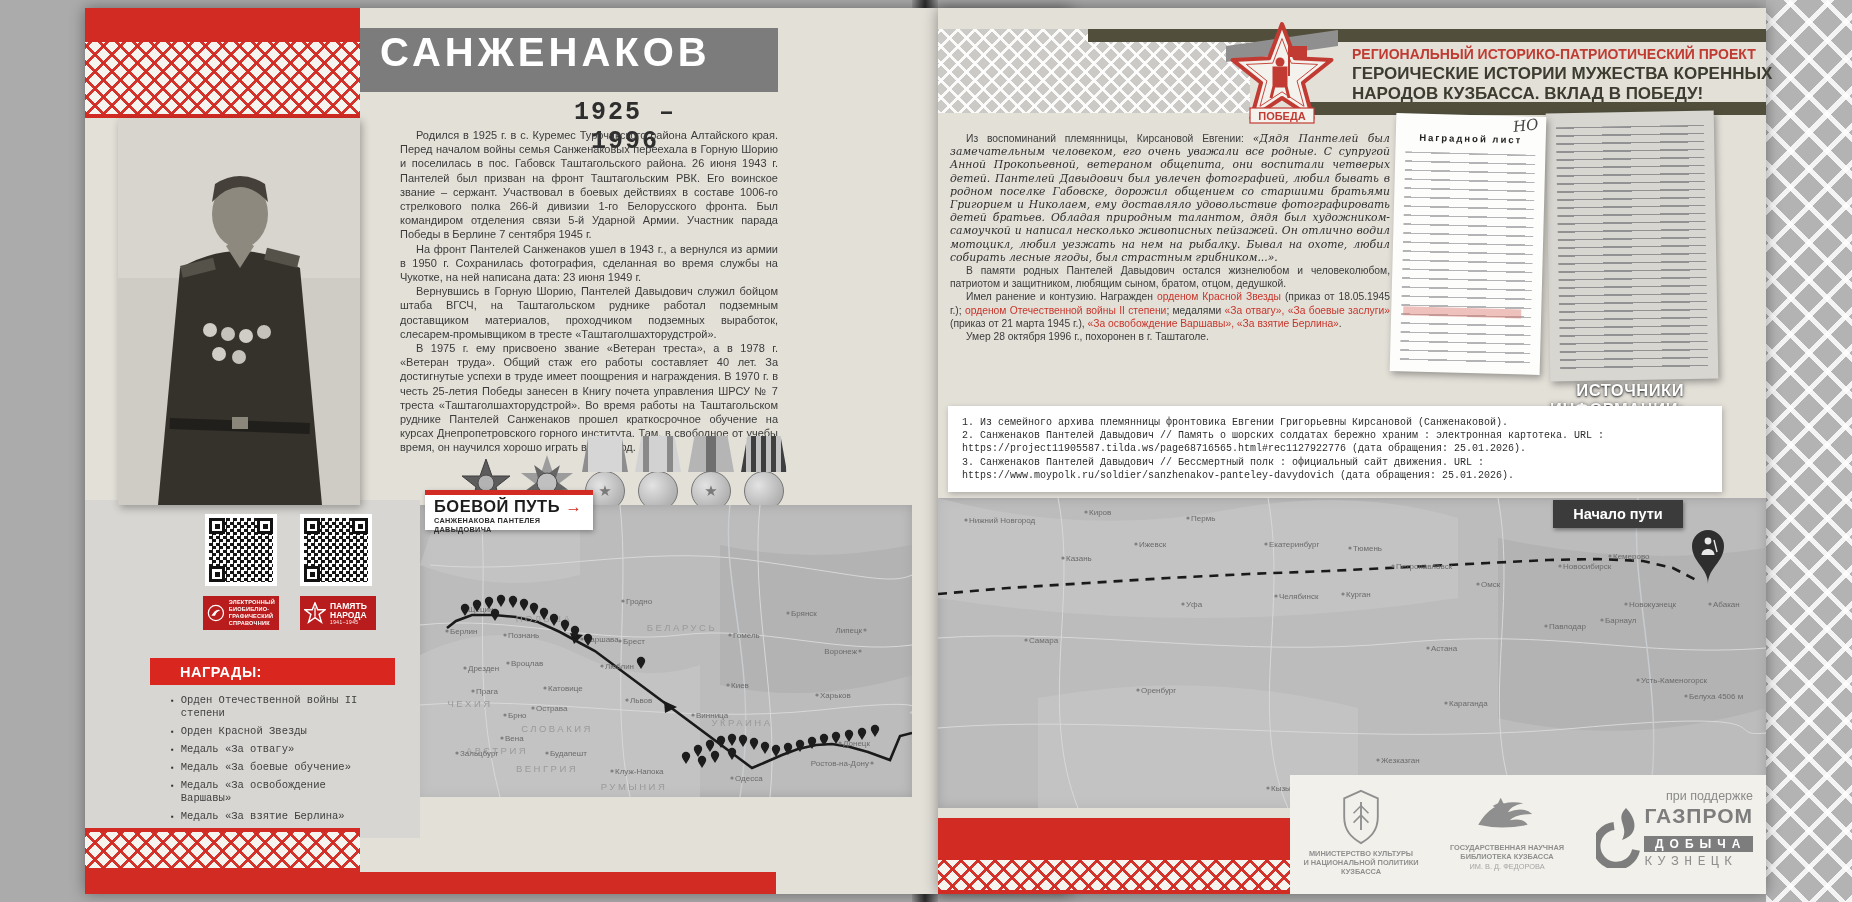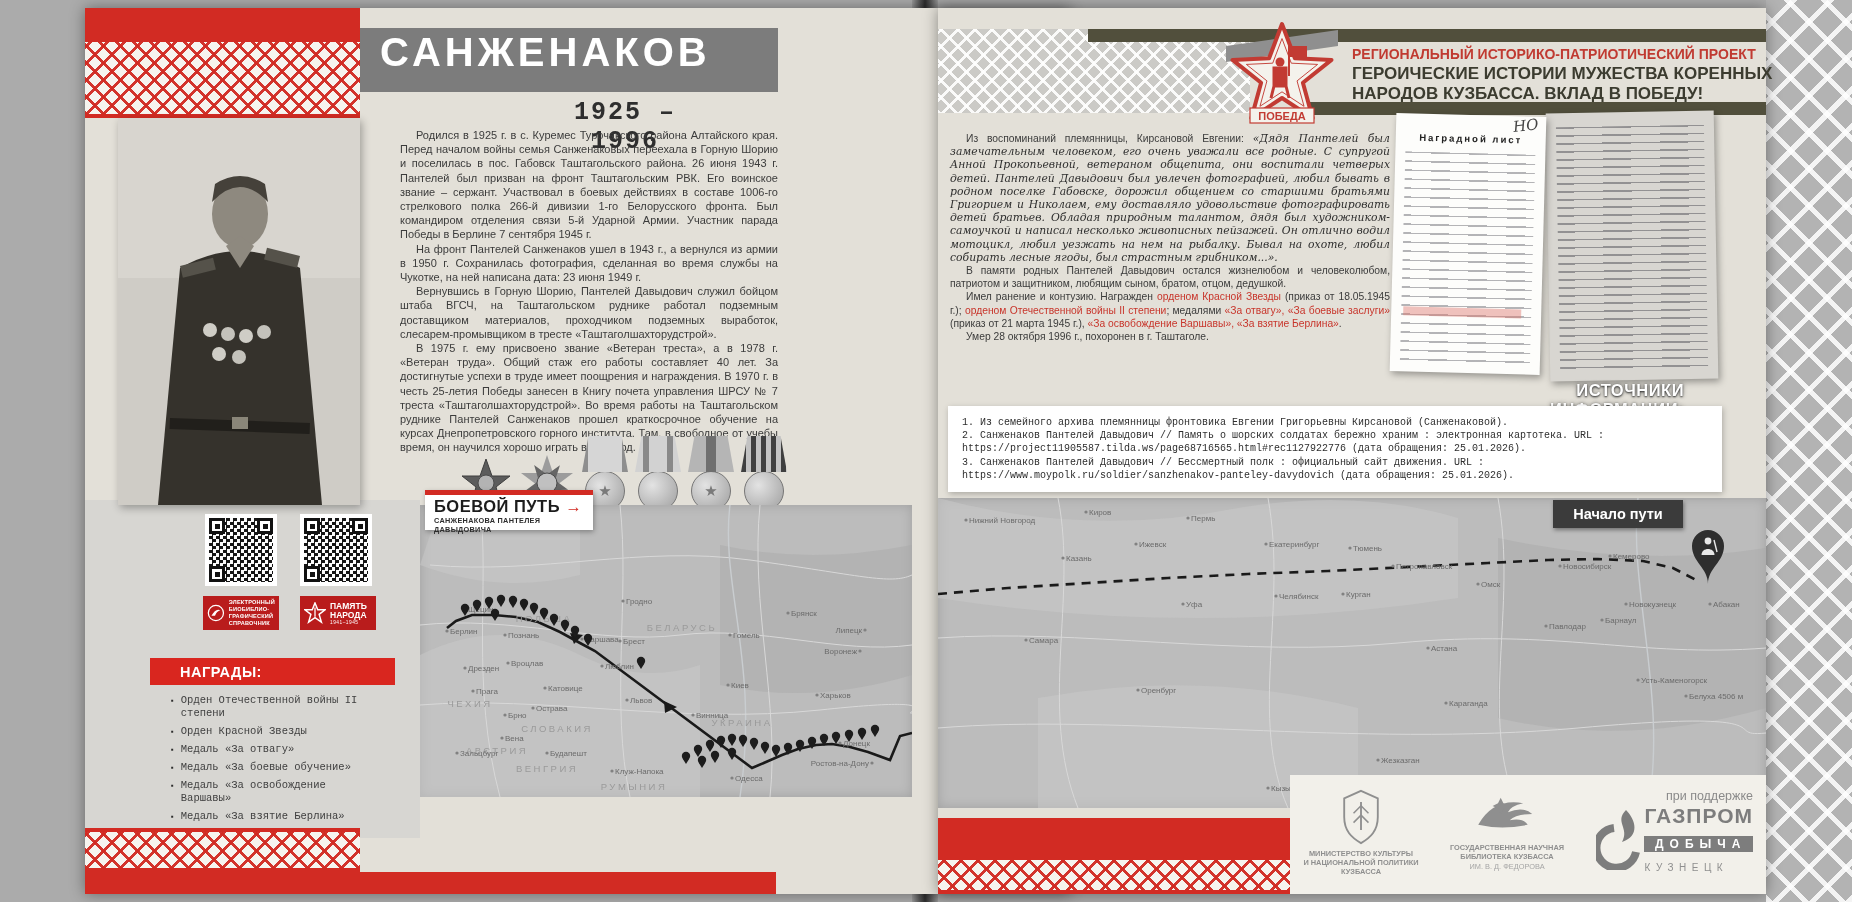--- a/index.html
+++ b/index.html
@@ -123,21 +123,21 @@
                display:flex;justify-content:center;gap:18px;padding-top:14px;box-sizing:border-box;}
   .partner{display:flex;flex-direction:column;align-items:center;width:128px;}
   .ptxt{font-size:7.4px;font-weight:700;color:#8f8f8f;text-align:center;white-space:pre-line;line-height:9px;margin-top:4px;}
   .ptxt.light{font-weight:400;color:#a5a5a5;margin-top:1px;}
   .partner.gaz{width:170px;align-items:flex-end;padding-right:6px;box-sizing:border-box;}
   .support{font-size:12.5px;color:#8a8a8a;margin-bottom:2px;}
   .gaz-row{display:flex;align-items:center;gap:4px;}
   .gaz-name{font-size:21px;font-weight:800;color:#7d7d7d;letter-spacing:1px;line-height:21px;}
   .gaz-dob{background:#7d7d7d;color:#fff;font-weight:700;font-size:12px;letter-spacing:6px;
            padding:1px 2px 1px 6px;margin-top:10px;text-align:center;}
-  .gaz-kuz{font-size:10px;color:#8f8f8f;letter-spacing:5.5px;margin-top:10px;}
+  .gaz-kuz{font-size:13px;color:#8f8f8f;letter-spacing:5.5px;margin-top:2px;font-family:Liberation Mono, monospace;}
   .red-bar-br{left:0;top:810px;width:352px;height:38px;background:#d22b23;}
   .orn-br{left:0;top:848px;width:352px;height:38px;}
 </style>
 </head>
 <body>
 
 <div id="canvas">
   <div class="abs right-strip"></div>
   <div class="abs spine"></div>
 

